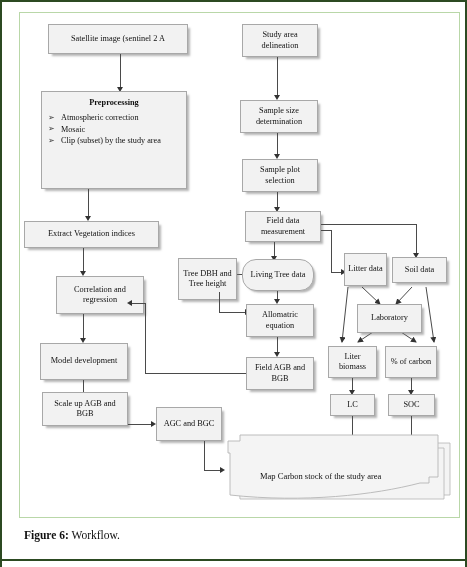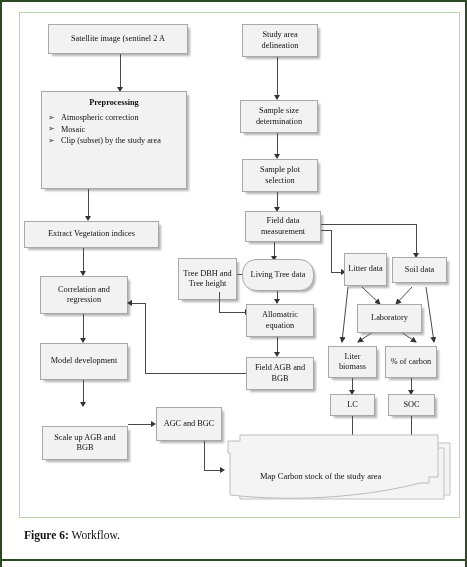--- a/index.html
+++ b/index.html
@@ -94,35 +94,35 @@
     <div class="ln v" style="left:86px;top:187px;height:29px;"></div>
     <div class="ah down" style="left:83px;top:214px;"></div>
 
     <div class="box" style="left:22px;top:219px;width:135px;height:27px;justify-content:flex-end;">
       <span class="t">Extract Vegetation indices</span>
     </div>
 
     <div class="ln v" style="left:81px;top:246px;height:25px;"></div>
     <div class="ah down" style="left:78px;top:269px;"></div>
 
-    <div class="box" style="left:38px;top:274px;width:88px;height:38px;font-family:Liberation Serif, serif;">
+    <div class="box" style="left:54px;top:274px;width:88px;height:38px;font-family:Liberation Serif, serif;">
       <span class="t">Correlation and regression</span>
     </div>
 
     <div class="ln v" style="left:81px;top:312px;height:26px;"></div>
     <div class="ah down" style="left:78px;top:336px;"></div>
 
     <div class="box" style="left:38px;top:341px;width:88px;height:37px;">
       <span class="t">Model development</span>
     </div>
 
     <div class="ln v" style="left:81px;top:378px;height:24px;"></div>
     <div class="ah down" style="left:78px;top:400px;"></div>
 
-    <div class="box" style="left:40px;top:424px;width:86px;height:34px;">
+    <div class="box" style="left:40px;top:390px;width:86px;height:34px;">
       <span class="t">Scale up AGB and BGB</span>
     </div>
 
     <div class="ln h" style="left:126px;top:422px;width:25px;"></div>
     <div class="ah right" style="left:149px;top:419px;"></div>
 
     <div class="box" style="left:154px;top:405px;width:66px;height:34px;">
       <span class="t">AGC and BGC</span>
     </div>
 

